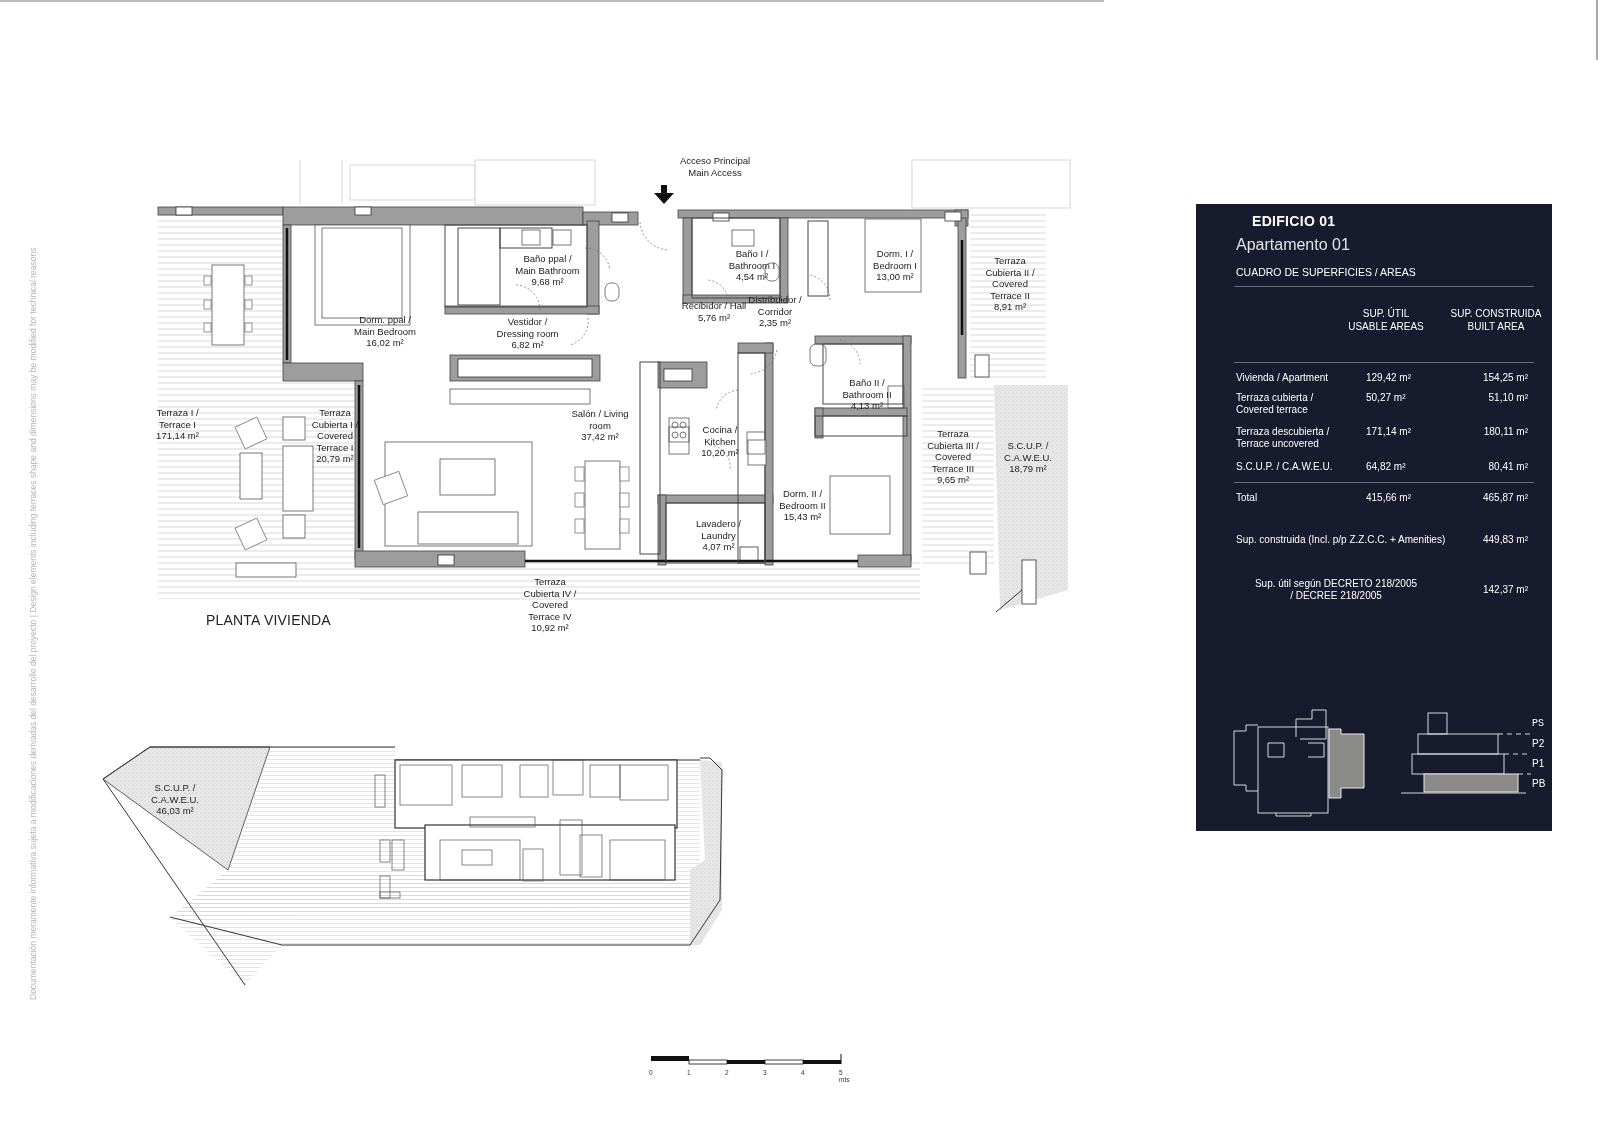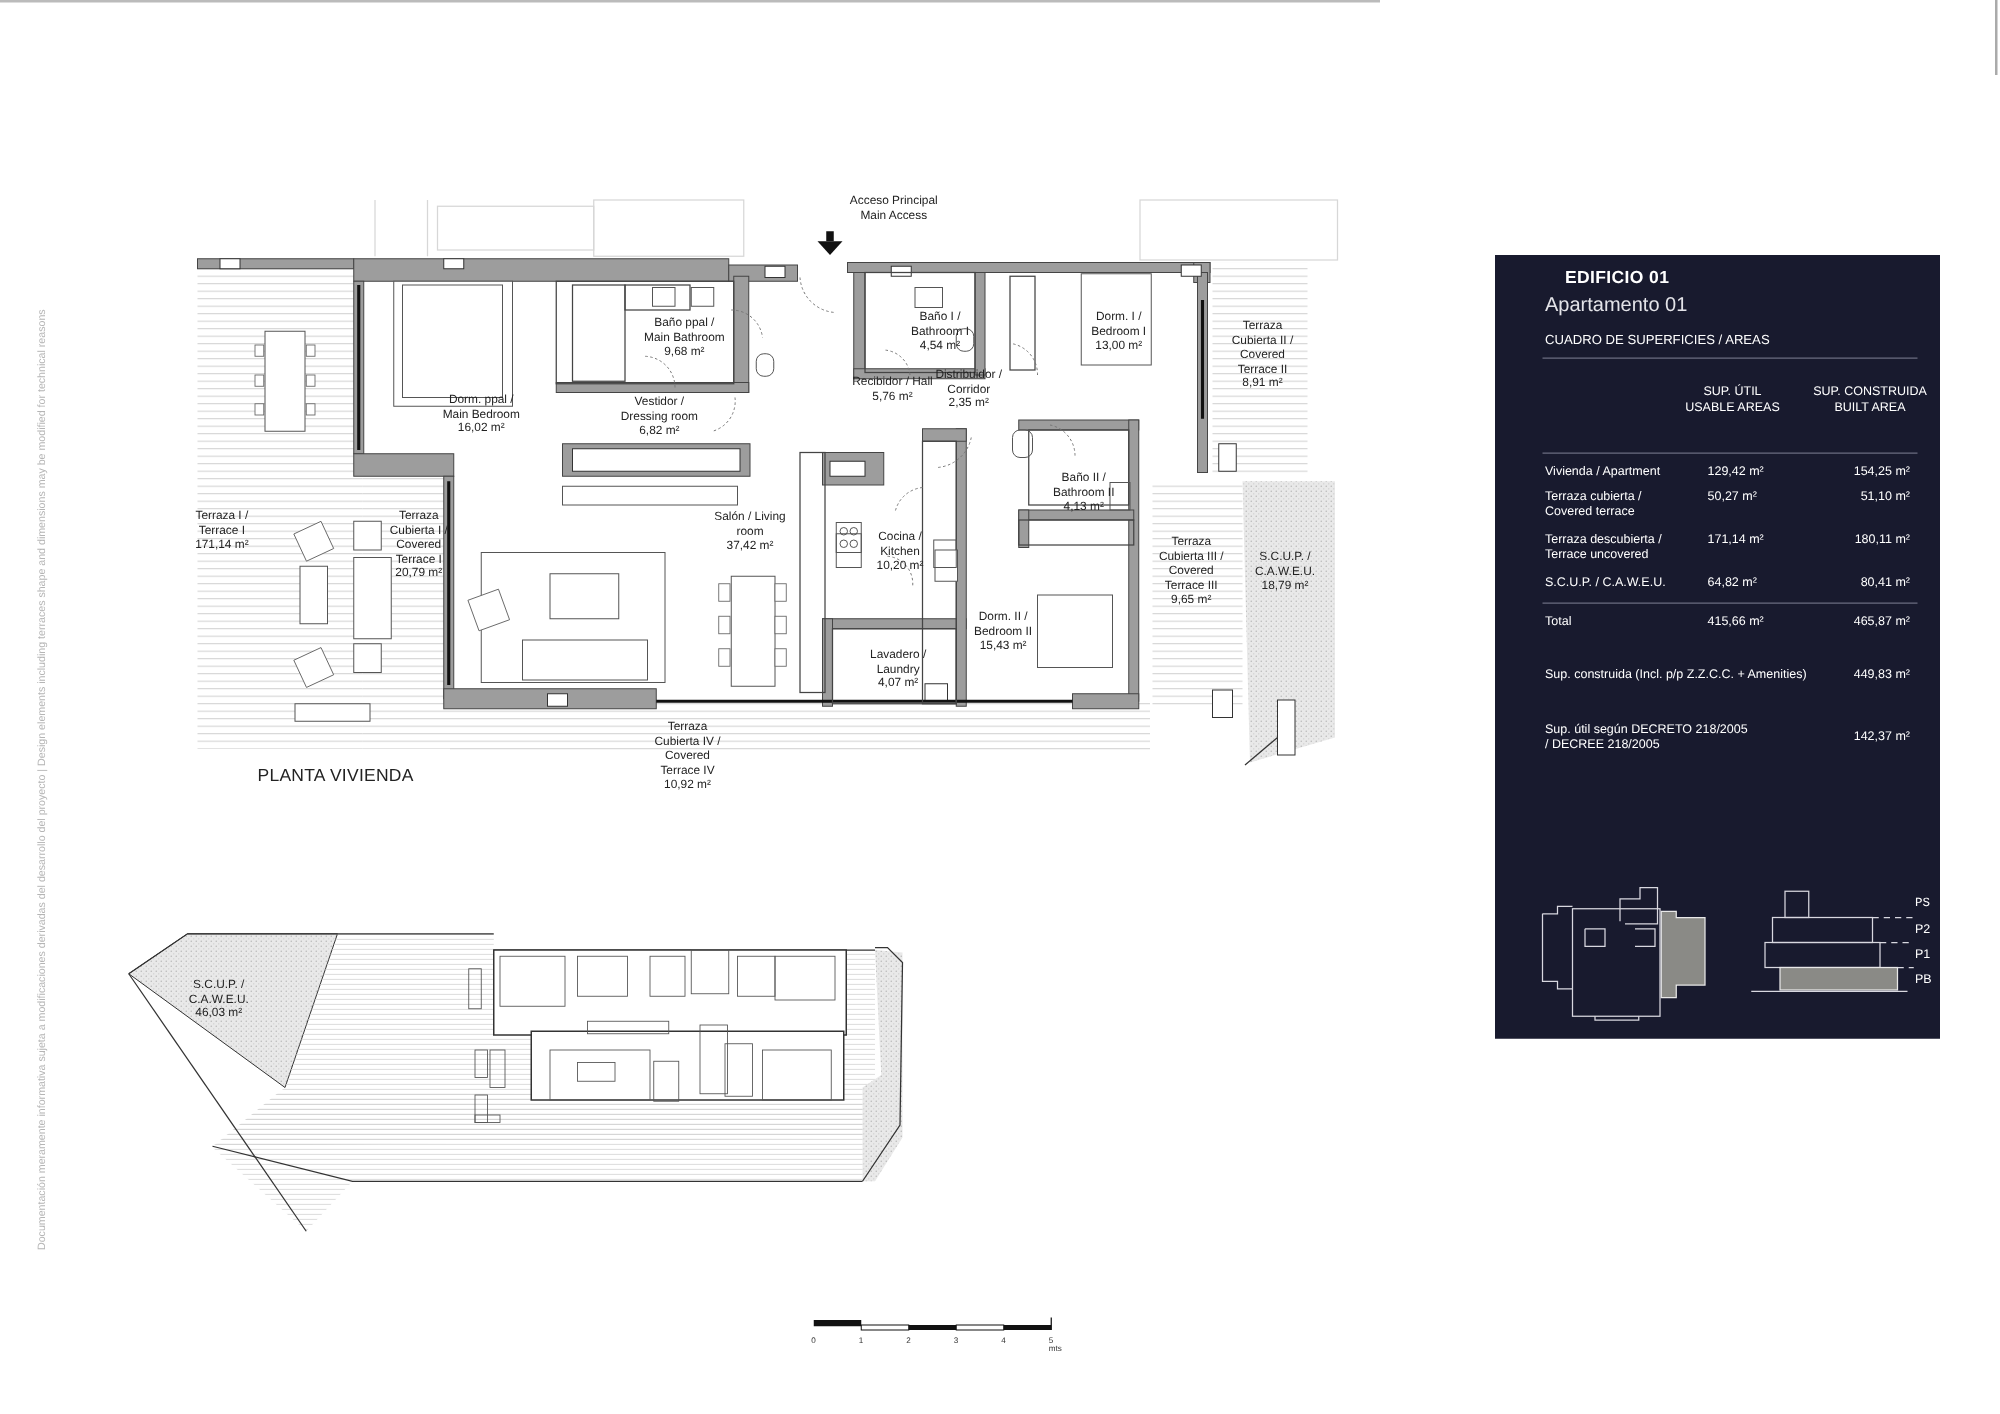--- a/index.html
+++ b/index.html
@@ -422,21 +422,21 @@
     <div class="name">Total</div>
     <div class="u">415,66 m²</div>
     <div class="b">465,87 m²</div>
   </div>
 
   <div class="row" style="top:330px;">
     <div style="position:absolute;left:0;width:240px;">Sup. construida (Incl. p/p Z.Z.C.C. + Amenities)</div>
     <div class="b">449,83 m²</div>
   </div>
   <div class="row" style="top:374px;">
-    <div style="position:absolute;left:0;width:200px;">
+    <div style="position:absolute;left:0;width:200px;text-align:center;">
         <div>Sup. útil según DECRETO 218/2005</div>
         <div>/ DECREE 218/2005</div>
       </div>
     <div class="b" style="top:6px;">142,37 m²</div>
   </div>
 
   <svg width="356" height="627">
     <g fill="none" stroke="#d8d8e0" stroke-width="1">
       <polyline points="100,533 100,515 116,515 116,506 130,506 130,535 104,535"></polyline>
       <polyline points="38,527 50,527 50,521 62,521"></polyline>

